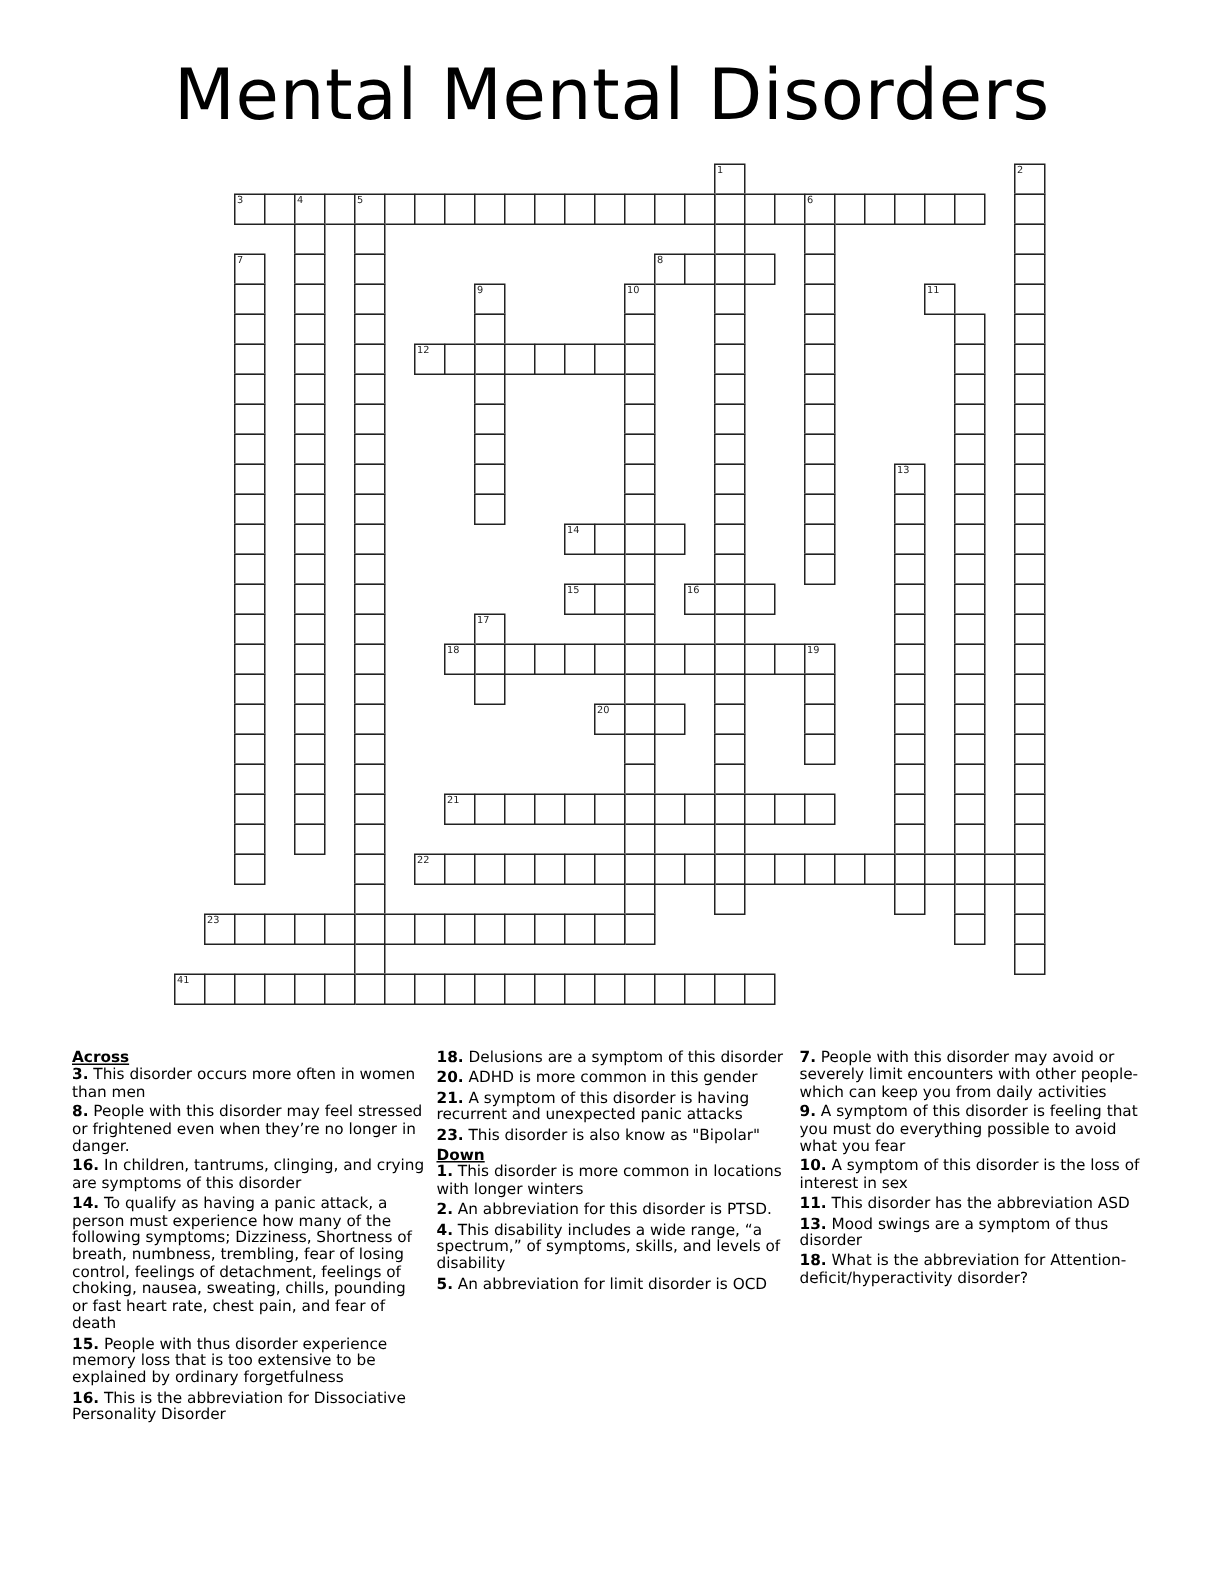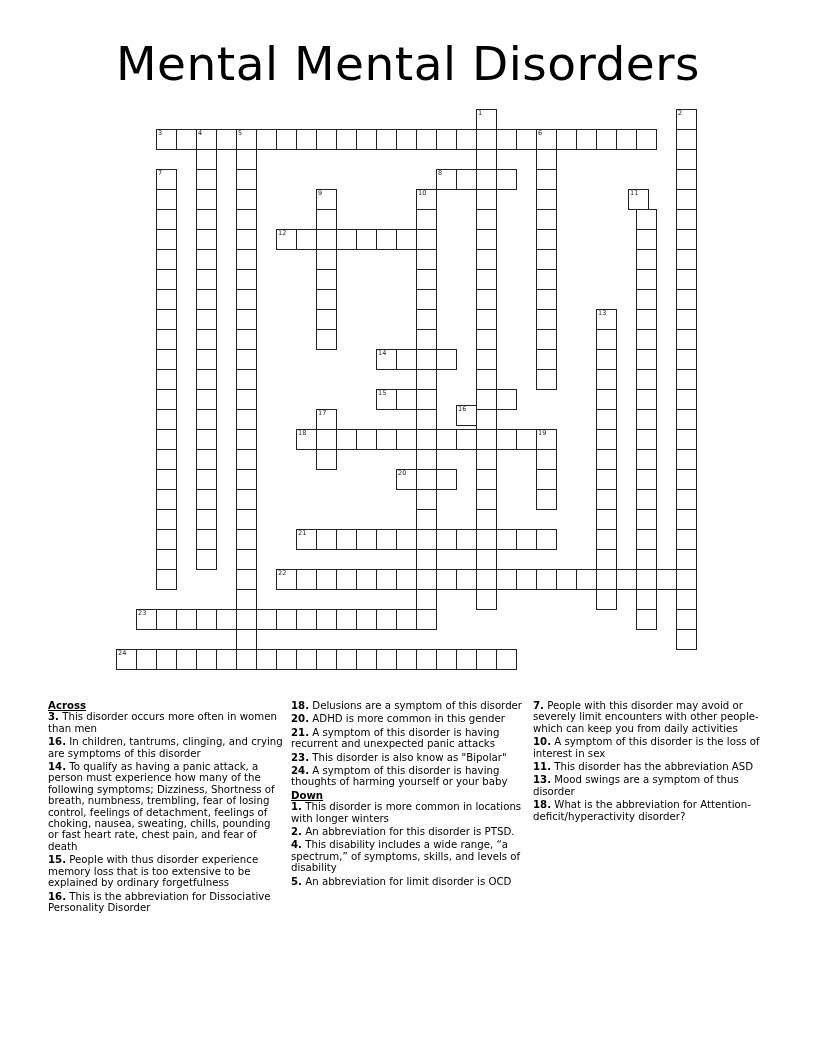--- a/index.html
+++ b/index.html
@@ -221,21 +221,21 @@
     <div class="cell" style="left: 300px; top: 320px;"></div>
     <div class="cell" style="left: 300px; top: 340px;"></div>
     <div class="cell" style="left: 300px; top: 360px;"></div>
     <div class="cell" style="left: 300px; top: 380px;"></div>
     <div class="cell" style="left: 300px; top: 400px;"></div>
     <div class="cell" style="left: 300px; top: 420px;"></div>
     <div class="cell" style="left: 300px; top: 440px;"></div>
     <div class="cell" style="left: 300px; top: 460px;"></div>
     <div class="cell" style="left: 300px; top: 480px;"></div>
     <div class="cell" style="left: 300px; top: 500px;"></div>
-    <div class="cell" style="left: 512px; top: 80px;">
+    <div class="cell" style="left: 500px; top: 80px;">
       <span class="num">11</span>
     </div>
     <div class="cell" style="left: 520px; top: 100px;"></div>
     <div class="cell" style="left: 520px; top: 120px;"></div>
     <div class="cell" style="left: 520px; top: 140px;"></div>
     <div class="cell" style="left: 520px; top: 160px;"></div>
     <div class="cell" style="left: 520px; top: 180px;"></div>
     <div class="cell" style="left: 520px; top: 200px;"></div>
     <div class="cell" style="left: 520px; top: 220px;"></div>
     <div class="cell" style="left: 520px; top: 240px;"></div>
@@ -279,21 +279,21 @@
     <div class="cell" style="left: 480px; top: 480px;"></div>
     <div class="cell" style="left: 260px; top: 240px;">
       <span class="num">14</span>
     </div>
     <div class="cell" style="left: 280px; top: 240px;"></div>
     <div class="cell" style="left: 320px; top: 240px;"></div>
     <div class="cell" style="left: 260px; top: 280px;">
       <span class="num">15</span>
     </div>
     <div class="cell" style="left: 280px; top: 280px;"></div>
-    <div class="cell" style="left: 340px; top: 296px;">
+    <div class="cell" style="left: 340px; top: 280px;">
       <span class="num">16</span>
     </div>
     <div class="cell" style="left: 380px; top: 280px;"></div>
     <div class="cell" style="left: 200px; top: 300px;">
       <span class="num">17</span>
     </div>
     <div class="cell" style="left: 200px; top: 320px;"></div>
     <div class="cell" style="left: 200px; top: 340px;"></div>
     <div class="cell" style="left: 180px; top: 320px;">
       <span class="num">18</span>
@@ -356,21 +356,21 @@
     <div class="cell" style="left: 100px; top: 500px;"></div>
     <div class="cell" style="left: 140px; top: 500px;"></div>
     <div class="cell" style="left: 160px; top: 500px;"></div>
     <div class="cell" style="left: 180px; top: 500px;"></div>
     <div class="cell" style="left: 200px; top: 500px;"></div>
     <div class="cell" style="left: 220px; top: 500px;"></div>
     <div class="cell" style="left: 240px; top: 500px;"></div>
     <div class="cell" style="left: 260px; top: 500px;"></div>
     <div class="cell" style="left: 280px; top: 500px;"></div>
     <div class="cell" style="left: 0px; top: 540px;">
-      <span class="num">24</span>
+      <span class="num">41</span>
     </div>
     <div class="cell" style="left: 20px; top: 540px;"></div>
     <div class="cell" style="left: 40px; top: 540px;"></div>
     <div class="cell" style="left: 60px; top: 540px;"></div>
     <div class="cell" style="left: 80px; top: 540px;"></div>
     <div class="cell" style="left: 100px; top: 540px;"></div>
     <div class="cell" style="left: 140px; top: 540px;"></div>
     <div class="cell" style="left: 160px; top: 540px;"></div>
     <div class="cell" style="left: 180px; top: 540px;"></div>
     <div class="cell" style="left: 200px; top: 540px;"></div>
@@ -381,38 +381,39 @@
     <div class="cell" style="left: 300px; top: 540px;"></div>
     <div class="cell" style="left: 320px; top: 540px;"></div>
     <div class="cell" style="left: 340px; top: 540px;"></div>
     <div class="cell" style="left: 360px; top: 540px;"></div>
     <div class="cell" style="left: 380px; top: 540px;"></div>
   </div>
 
 <div class="col" id="col1" style="left:48px;">
   <div class="hdr">Across</div>
   <div class="clue"><b>3.</b> <span>This disorder occurs more often in women than men</span></div>
+  <div class="clue"><b>8.</b> <span>People with this disorder may feel stressed or frightened even when they’re no longer in danger.</span></div>
   <div class="clue"><b>16.</b> <span>In children, tantrums, clinging, and crying are symptoms of this disorder</span></div>
   <div class="clue"><b>14.</b> <span>To qualify as having a panic attack, a person must experience how many of the following symptoms; Dizziness, Shortness of breath, numbness, trembling, fear of losing control, feelings of detachment, feelings of choking, nausea, sweating, chills, pounding or fast heart rate, chest pain, and fear of death</span></div>
   <div class="clue"><b>15.</b> <span>People with thus disorder experience memory loss that is too extensive to be explained by ordinary forgetfulness</span></div>
   <div class="clue"><b>16.</b> <span>This is the abbreviation for Dissociative Personality Disorder</span></div>
 </div>
 
 <div class="col" id="col2" style="left:291px;">
   <div class="clue"><b>18.</b> <span>Delusions are a symptom of this disorder</span></div>
   <div class="clue"><b>20.</b> <span>ADHD is more common in this gender</span></div>
   <div class="clue"><b>21.</b> <span>A symptom of this disorder is having recurrent and unexpected panic attacks</span></div>
   <div class="clue"><b>23.</b> <span>This disorder is also know as "Bipolar"</span></div>
-  <div class="clue"><b>24.</b> <span>A symptom of this disorder is having thoughts of harming yourself or your baby</span></div>
   <div class="hdr">Down</div>
   <div class="clue"><b>1.</b> <span>This disorder is more common in locations with longer winters</span></div>
   <div class="clue"><b>2.</b> <span>An abbreviation for this disorder is PTSD.</span></div>
   <div class="clue"><b>4.</b> <span>This disability includes a wide range, “a spectrum,” of symptoms, skills, and levels of disability</span></div>
   <div class="clue"><b>5.</b> <span>An abbreviation for limit disorder is OCD</span></div>
 </div>
 
 <div class="col" id="col3" style="left:533px;">
   <div class="clue"><b>7.</b> <span>People with this disorder may avoid or severely limit encounters with other people-which can keep you from daily activities</span></div>
+  <div class="clue"><b>9.</b> <span>A symptom of this disorder is feeling that you must do everything possible to avoid what you fear</span></div>
   <div class="clue"><b>10.</b> <span>A symptom of this disorder is the loss of interest in sex</span></div>
   <div class="clue"><b>11.</b> <span>This disorder has the abbreviation ASD</span></div>
   <div class="clue"><b>13.</b> <span>Mood swings are a symptom of thus disorder</span></div>
   <div class="clue"><b>18.</b> <span>What is the abbreviation for Attention-deficit/hyperactivity disorder?</span></div>
 </div>
 
 </body></html>

